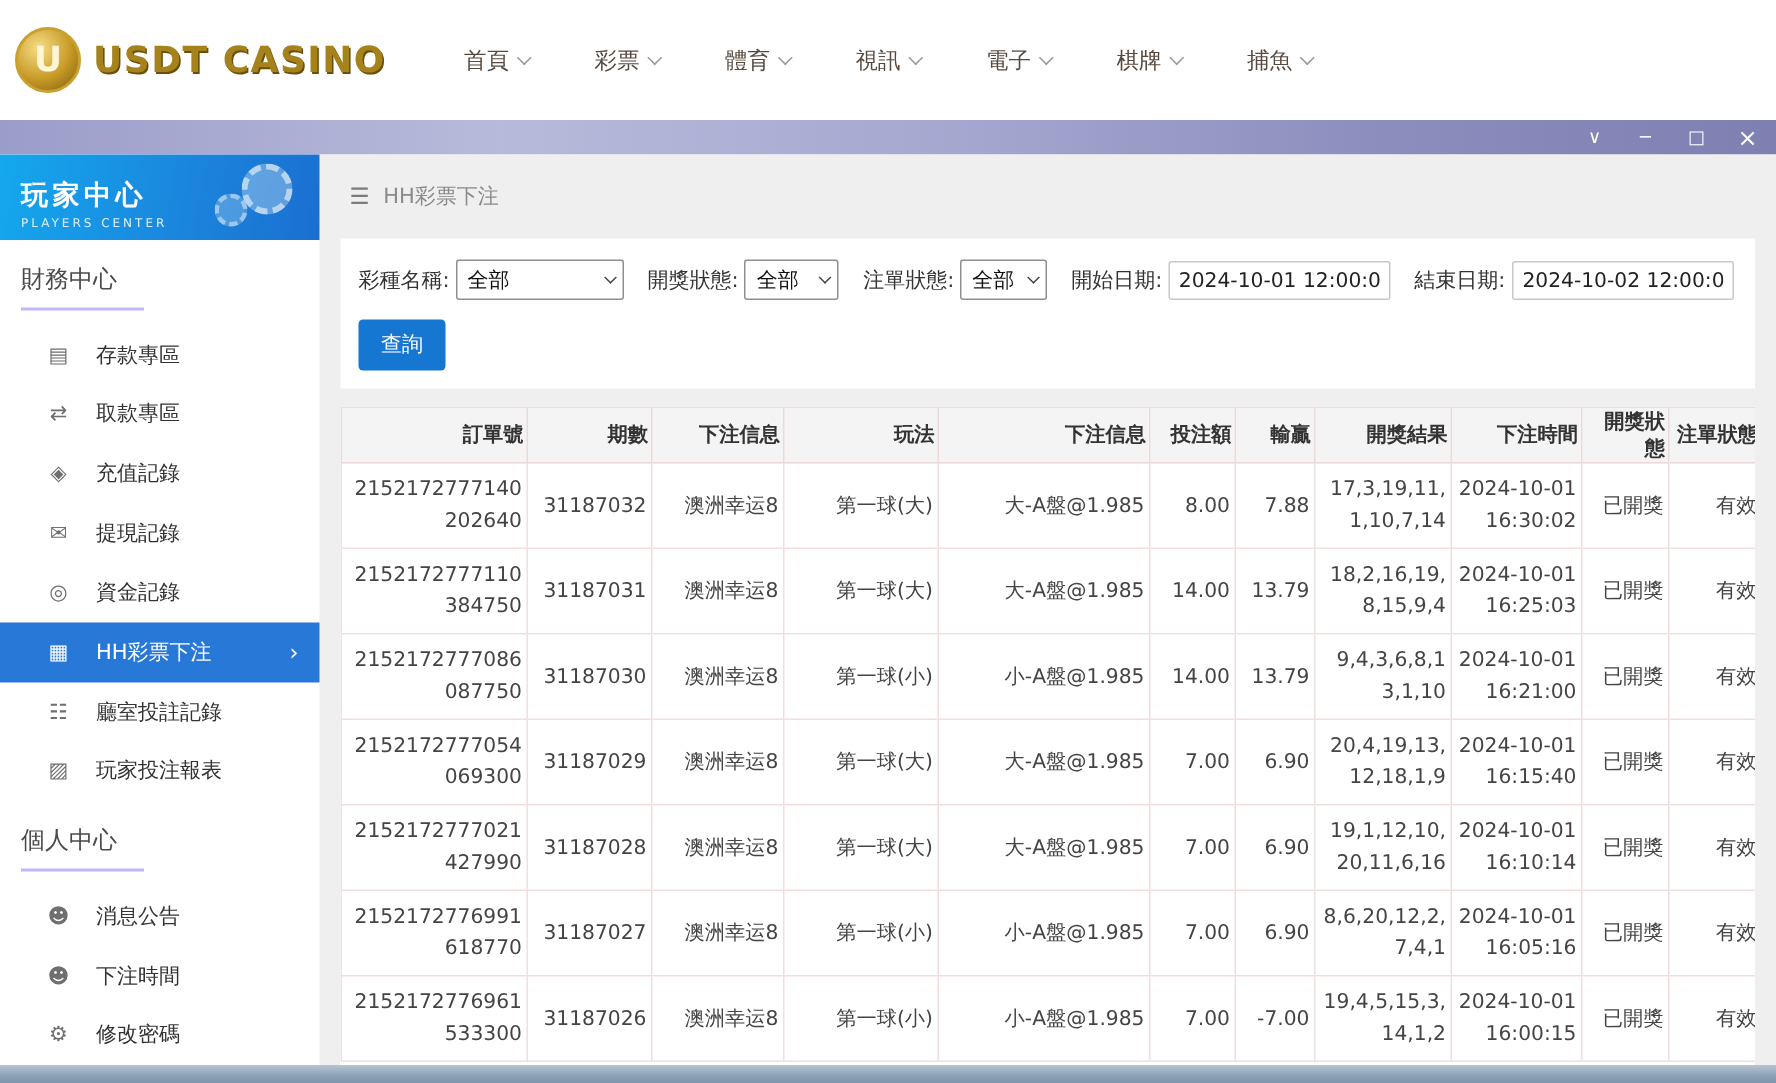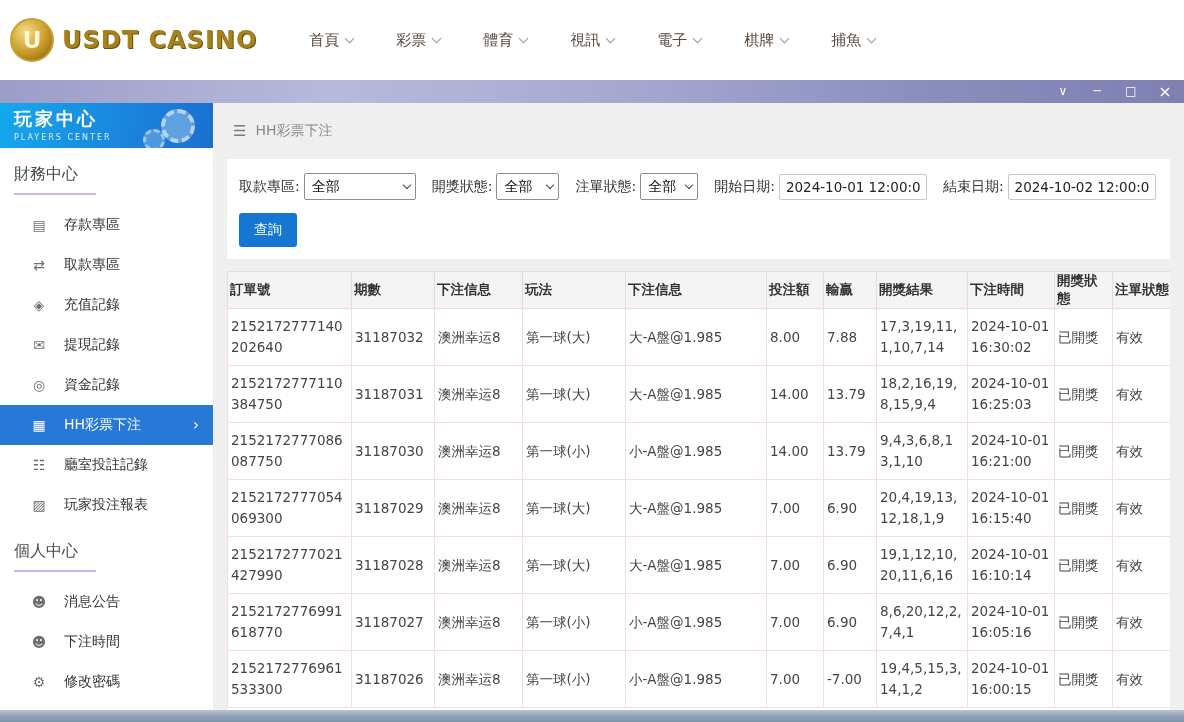--- a/index.html
+++ b/index.html
@@ -26,21 +26,21 @@
     background: linear-gradient(90deg,#9b9dc9 0%,#b8badb 28%,#a4a6cf 55%,#8b8dbd 78%,#7e80b2 100%);
     display:flex; align-items:center; justify-content:flex-end; }
   .win-controls { display:flex; align-items:center; gap:20px; padding-right:12px; }
   .win-btn { color:#fff; font-size:12px; line-height:23px; cursor:pointer; width:14px; text-align:center; }
 
   
   .body-wrap { flex:1 1 auto; display:flex; min-height:0; }
 
   
   .sidebar { width:213px; flex:0 0 213px; background:#fff; display:flex; flex-direction:column; }
-  .sidebar-header { height:45px; flex:0 0 auto; padding:4px 0 0 14px; position:relative; overflow:hidden;
+  .sidebar-header { height:57px; flex:0 0 auto; padding:15px 0 0 14px; position:relative; overflow:hidden;
     background: linear-gradient(100deg,#14a8ee 0%,#1b84dc 60%,#1a6fd0 100%); color:#fff; }
   .sidebar-title { font-size:18px; font-weight:bold; letter-spacing:3px; }
   .sidebar-sub { font-size:8px; letter-spacing:2px; color:#dceeff; margin-top:2px; }
   .deco-chip1 { position:absolute; right:18px; top:6px; width:34px; height:34px; border-radius:50%;
     background:rgba(255,255,255,0.30); border:4px dashed rgba(255,255,255,0.55); }
   .deco-chip2 { position:absolute; right:48px; top:26px; width:22px; height:22px; border-radius:50%;
     background:rgba(255,255,255,0.22); border:3px dashed rgba(255,255,255,0.45); }
   .section-heading { padding:16px 0 0 14px; margin-bottom:10px; font-size:16px; color:#4a4a4a; }
   .section-heading span { display:inline-block; padding:0 18px 8px 0; border-bottom:2px solid #c4b5fd; }
   .menu-item { height:40px; display:flex; align-items:center; padding-left:31px; gap:17px;
@@ -66,21 +66,21 @@
   .fs-med  { min-width:63px;  justify-content:space-between; }
   .fs-sm   { min-width:54px;  justify-content:space-between; }
   .sel-arrow { width:6px; height:6px; border-right:1.6px solid #444; border-bottom:1.6px solid #444;
     transform:rotate(45deg); margin-top:-3px; }
   .date-input { width:148px; height:26px; border:1px solid #c8c8c8; border-radius:2px;
     font-family:inherit; font-size:13.5px; color:#222; padding:0 6px; }
   .query-btn { margin-top:13px; background:#1677d2; color:#fff; border:none; border-radius:3px;
     font-family:Liberation Mono, monospace; font-size:14px; padding:8px 15px; cursor:pointer; }
 
   .table-panel { background:#fff; margin:12px 14px 0; flex:1 1 auto; overflow:hidden; }
-  table { width:100%; border-collapse:collapse; table-layout:fixed; text-align:left;padding-left:20px; }
+  table { width:100%; border-collapse:collapse; table-layout:fixed; text-align:right;padding-left:20px; }
   th { background:#f4f4f4; height:37px; font-size:13.5px; font-weight:bold; color:#333;
     border:1px solid #ecdada; padding:0 2px; }
   td { height:57px; font-size:13.5px; color:#444; border:1px solid #f1dede;
     padding:2px 3px; word-break:break-all; line-height:1.55; }
 
   
   .footer-strip { height:12px; flex:0 0 auto;
     background: linear-gradient(180deg,#b7c5d3 0%,#8ba1b5 60%,#7e95aa 100%); }
 </style>
 </head>
@@ -202,21 +202,21 @@
 
     <div class="main">
 
       <div class="breadcrumb">
         <span class="bc-menu-icon">☰</span>
         <span>HH彩票下注</span>
       </div>
 
       <div class="filter-panel">
         <div class="filter-row">
-          <span class="f-label">取款專區:</span>
+          <span class="f-label">彩種名稱:</span>
           <div class="fake-select fs-wide">
             <span>全部</span>
             <span class="sel-arrow"></span>
           </div>
 
           <span class="f-label f-gap">開獎狀態:</span>
           <div class="fake-select fs-med">
             <span>全部</span>
             <span class="sel-arrow"></span>
           </div>

